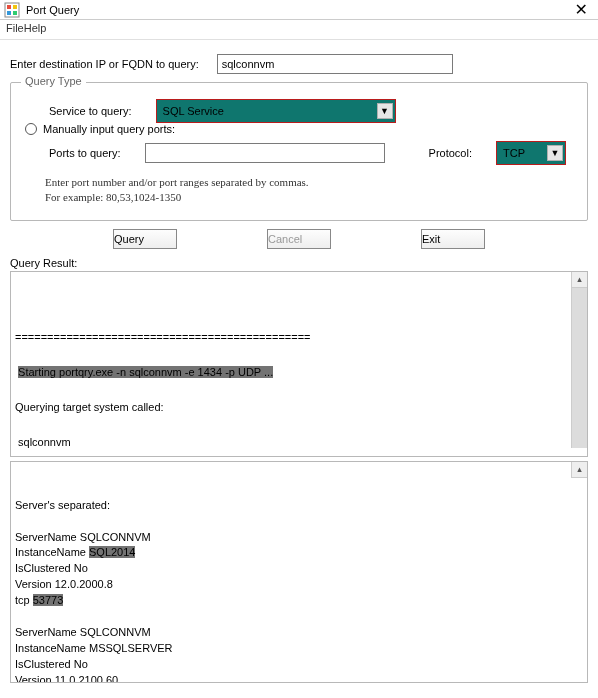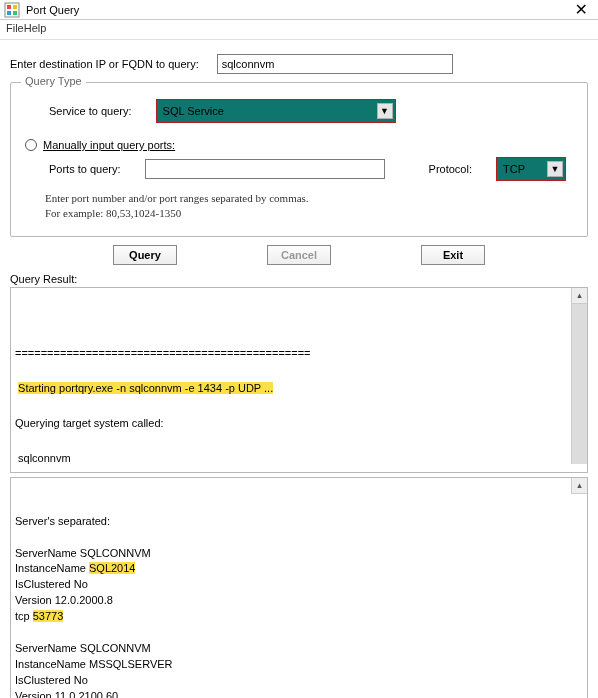--- a/index.html
+++ b/index.html
@@ -98,25 +98,24 @@
     display:flex;
     gap:90px;
     justify-content:center;
     margin:8px 0;
   }
   .btn {
     width:64px;
     height:20px;
     border:1px solid #888;
     background: linear-gradient(#fdfdfd,#eee);
-    text-align:center;
+    text-align:left;
     line-height:18px;
     cursor:pointer;
     color:#000;
-    font-weight:bold;
   }
   .btn.disabled { color:#999; }
   .result-label { margin:4px 0 2px 0; }
   .result-box {
     border:1px solid #b8b8b8;
     background:#fff;
     height:186px;
     overflow:hidden;
     position:relative;
     padding:4px 14px 4px 4px;
@@ -144,21 +143,21 @@
     display:flex;align-items:center;justify-content:center;
     font-size:9px;color:#555;
   }
   .scroll-thumb1 {
     position:absolute;
     top:16px;right:0;
     width:16px;height:160px;
     background:#dcdcdc;
     border-left:1px solid #ccc;
   }
-  .hl { background:#fde047;text-align:right; }
+  .hl { background:#737373;text-align:right; }
   .blockline { display:block;font-family:Liberation Serif, serif; }
 </style>
 </head>
 <body>
 
 <div class="titlebar">
   <div class="left">
     <span class="app-icon">
       <svg width="16" height="16" viewBox="0 0 16 16">
           <rect x="1" y="1" width="14" height="14" fill="#fff" stroke="#888"></rect>
@@ -189,21 +188,21 @@
     <span class="legend">Query Type</span>
 
     <div class="subrow">
       <span>Service to query:</span>
       <div class="select">
         <span>SQL Service</span>
         <span class="arrow">▼</span>
       </div>
     </div>
 
-    <div class="radio-row" style="margin-top:16px;text-decoration:underline;">
+    <div class="radio-row" style="margin-top:0;">
       <span class="radio-outer"></span>
       <span>Manually input query ports:</span>
     </div>
     <div class="subrow">
       <span>Ports to query:</span>
       <input type="text" style="width: 240px;" value="">
       <span style="margin-left:20px">Protocol:</span>
       <div class="select proto">
         <span>TCP</span>
         <span class="arrow">▼</span>

